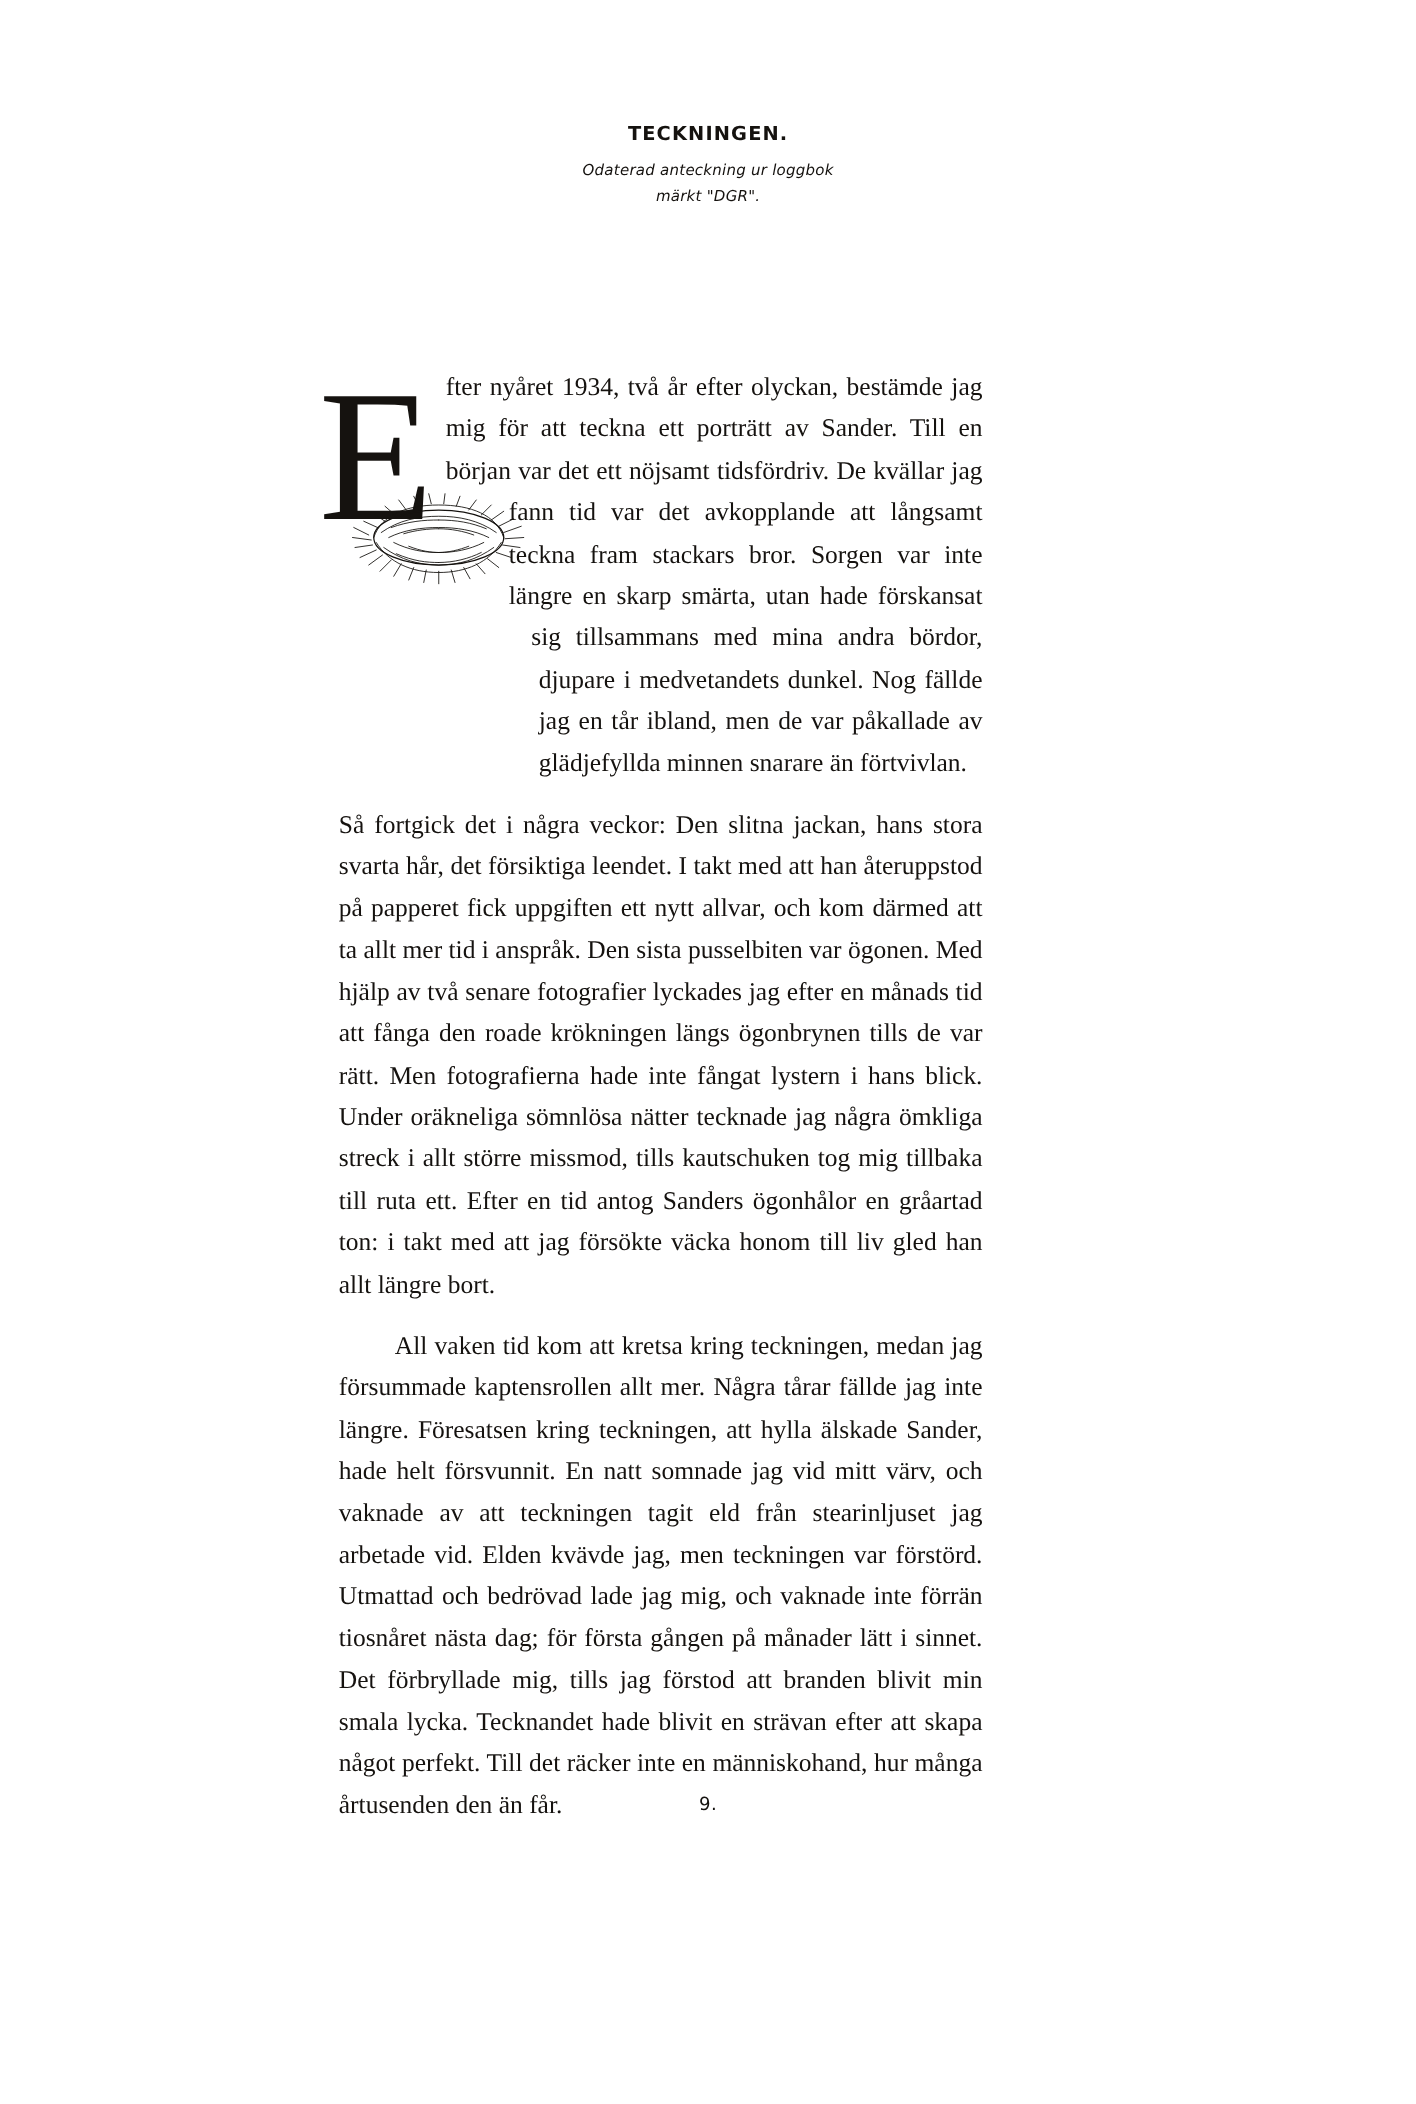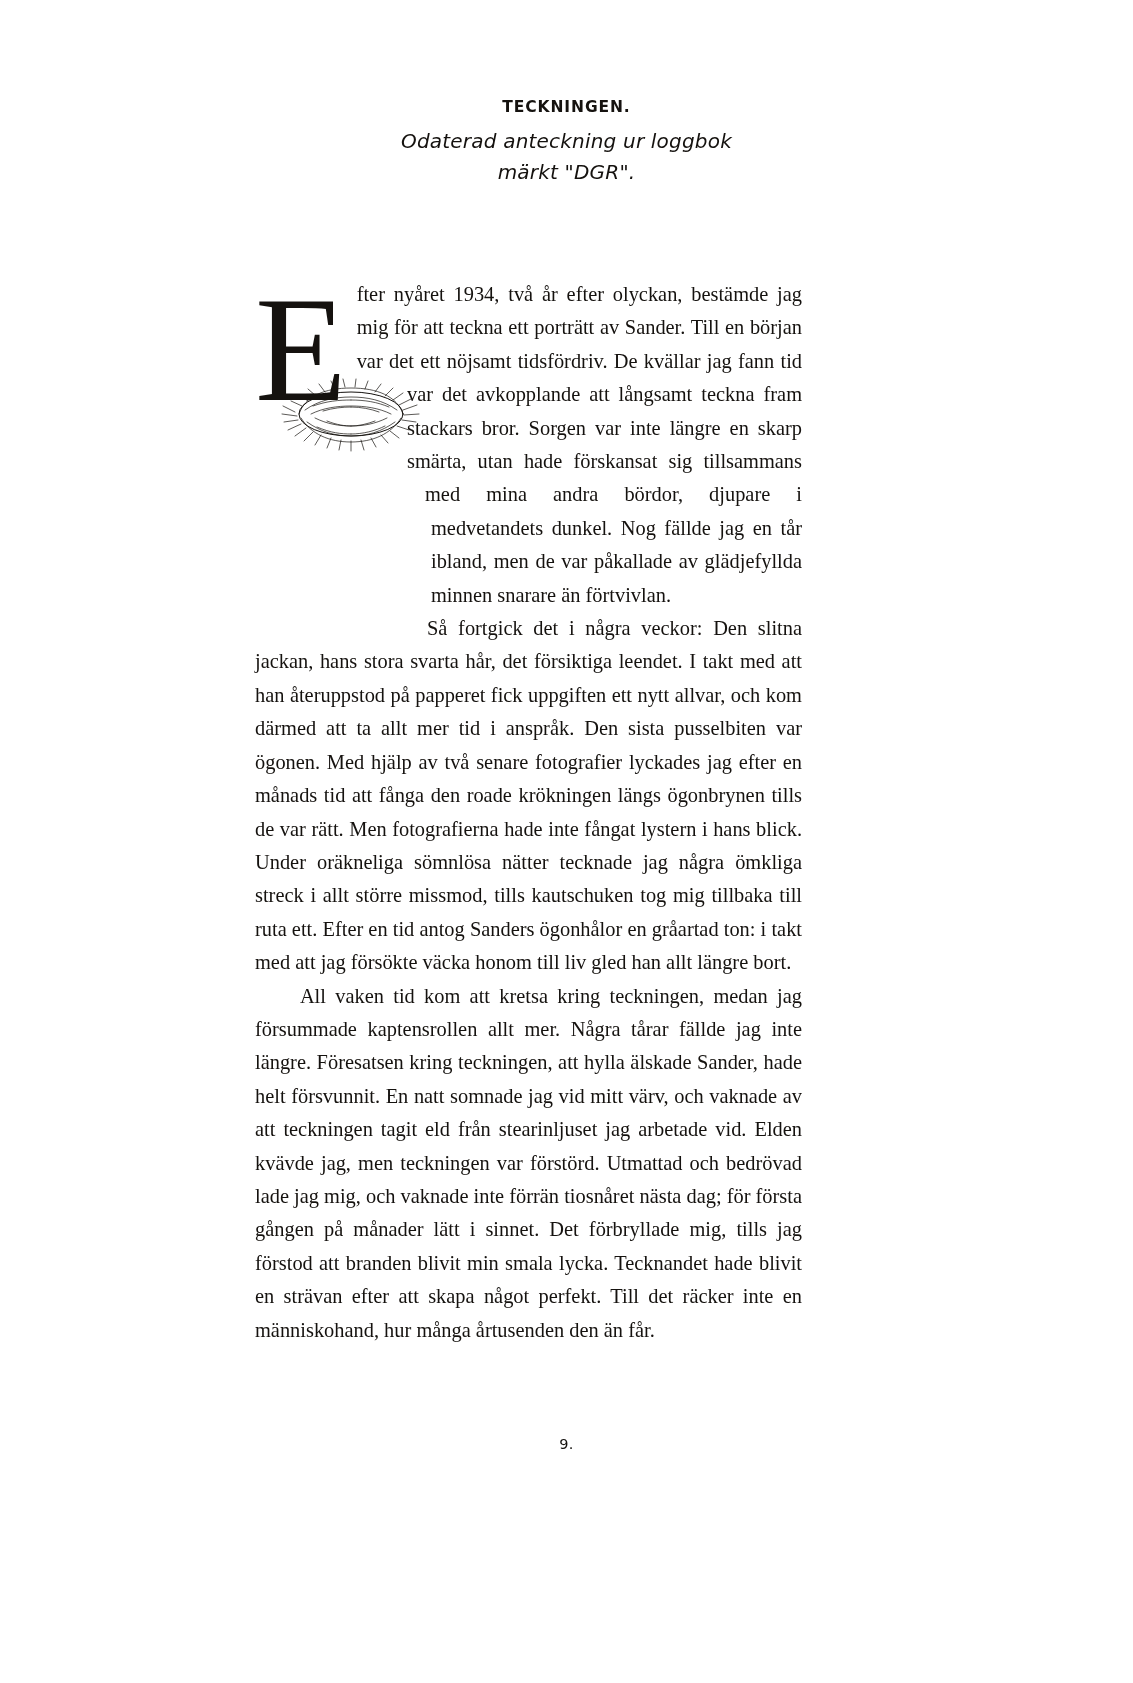--- a/index.html
+++ b/index.html
@@ -36,40 +36,40 @@
     font-family: "DejaVu Sans", sans-serif;
     font-size: 15.5px;
     letter-spacing: 0.9px;
     font-weight: 600;
     color: #15120f;
     margin: 0 0 13px 0;
   }
   .header .subtitle-line {
     font-family: "DejaVu Sans", sans-serif;
     font-style: italic;
-    font-size: 20px;
+    font-size: 12px;
     letter-spacing: 0.2px;
     color: #15120f;
     margin: 0 0 7px 0;
   }
 
   
   .textblock {
     position: absolute;
     left: 255px;
     top: 278px;
     width: 547px;
     font-size: 20.4px;
     line-height: 33.4px;
     text-align: justify;
     text-justify: inter-word;
     hyphens: manual;
   }
   .textblock p {
-    margin: 0;
+    margin: 16px;
   }
   .textblock p + p {
     text-indent: 2.2em;
   }
 
   
   .dropcap-wrap {
     position: relative;
   }
   .dropcap {

